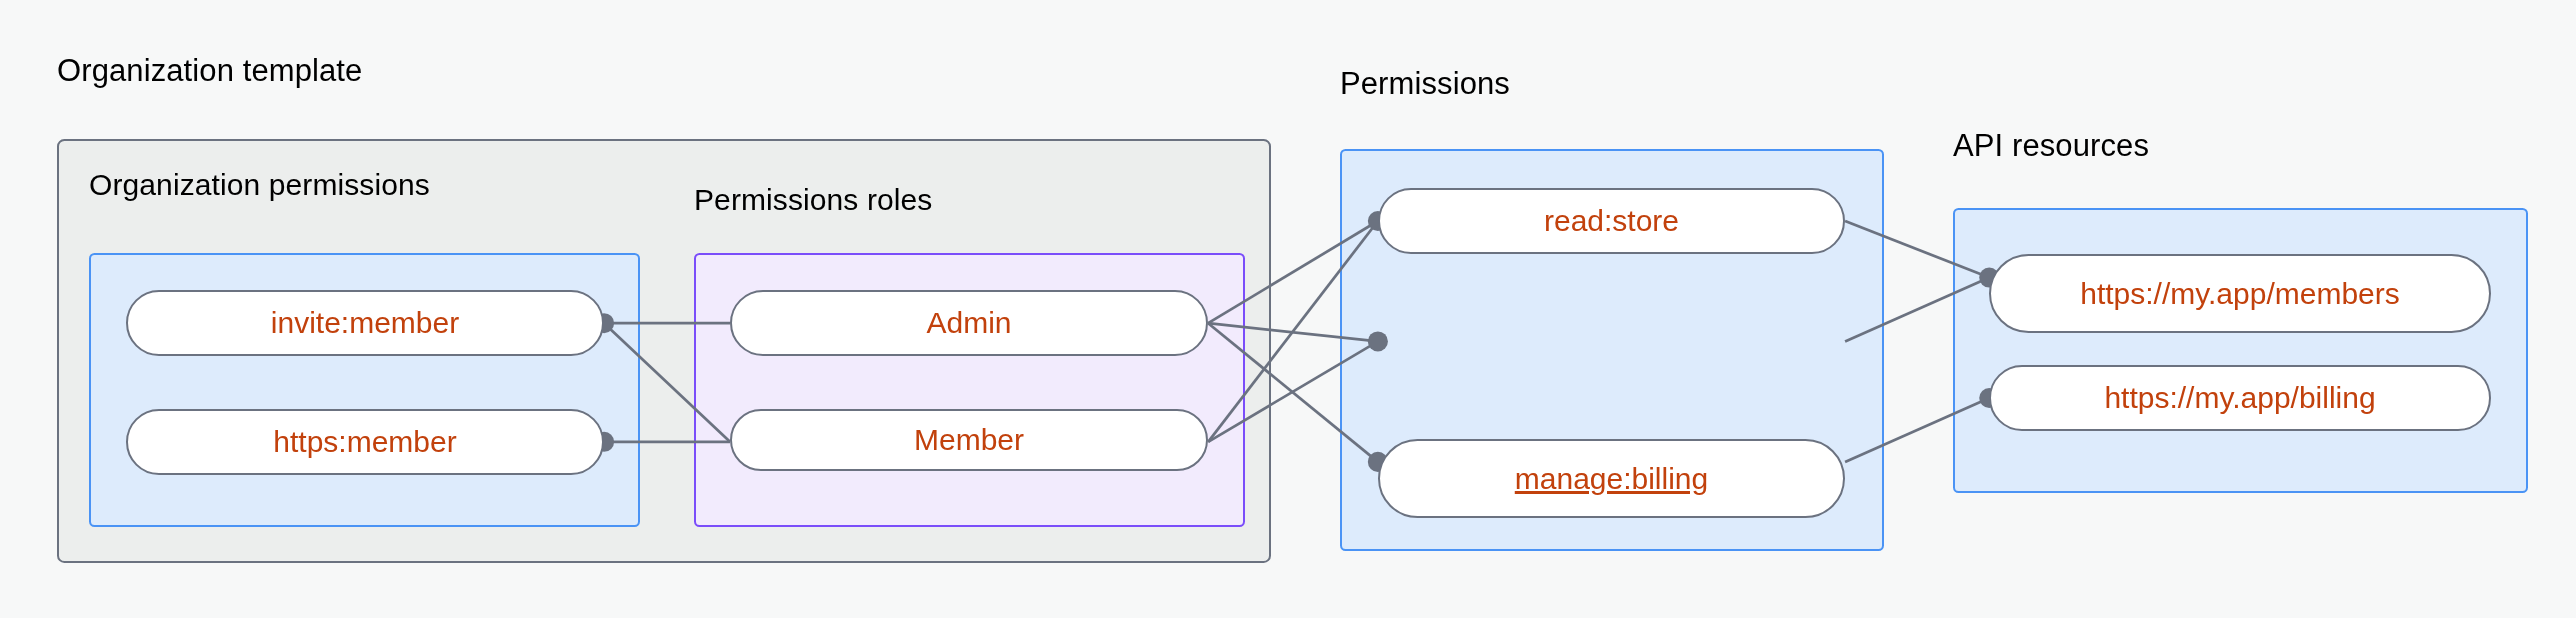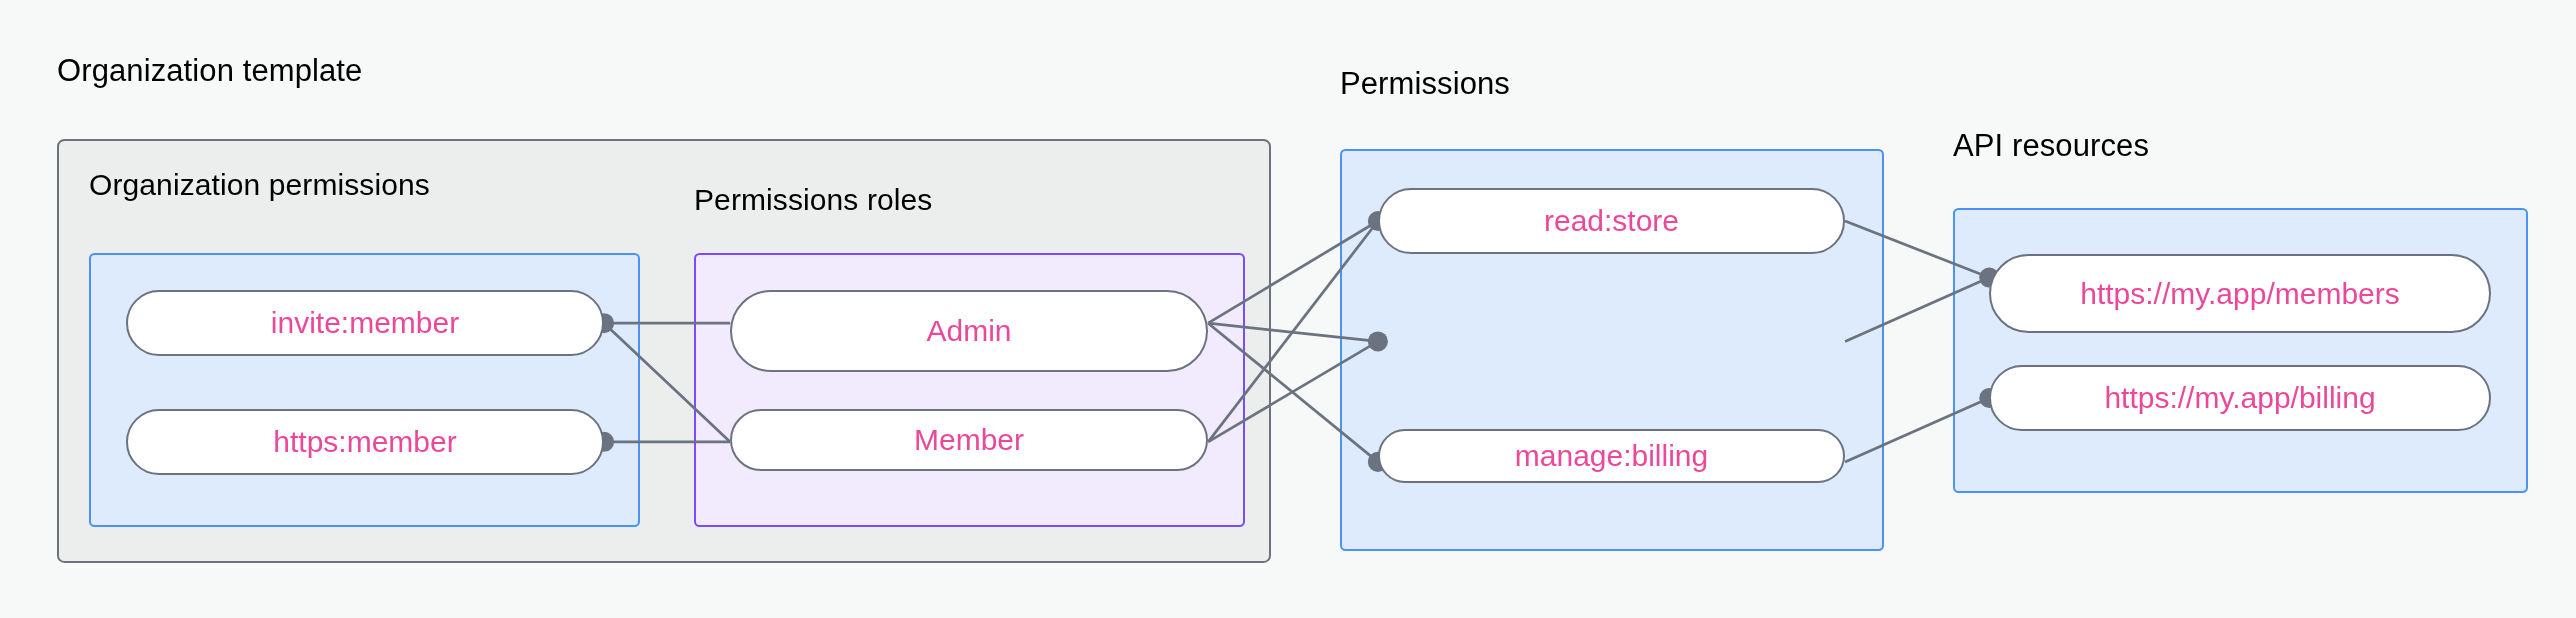--- a/index.html
+++ b/index.html
@@ -55,21 +55,21 @@
   .pill {
     position: absolute;
     box-sizing: border-box;
     background: #ffffff;
     border: 2.7px solid #6b7280;
     border-radius: 912px;
     display: flex;
     align-items: center;
     justify-content: center;
     font-size: 30px;
-    color: #ec4899;
+    color: #c2410c;
     white-space: nowrap;
     z-index: 3;
   }
 
   
   #edges {
     position: absolute;
     left: 0;
     top: 0;
     width: 2576px;
@@ -94,32 +94,32 @@
   <div class="inner-box box-blue" style="left:89px; top:253px; width:551px; height:274px;"></div>
 
   <div class="pill" style="left:126px; top:290px; width:478px; height:66px;">invite:member</div>
 
   <div class="pill" style="left:126px; top:409px; width:478px; height:66px;">https:member</div>
 
   <div class="group-label" style="left:694px; top:185px; font-size:30px;">Permissions roles</div>
 
   <div class="inner-box box-purple" style="left:694px; top:253px; width:551px; height:274px;"></div>
 
-  <div class="pill" style="left:730px; top:290px; width:478px; height:82px;">Admin</div>
+  <div class="pill" style="left:730px; top:290px; width:478px; height:66px;">Admin</div>
 
   <div class="pill" style="left:730px; top:409px; width:478px; height:62px;">Member</div>
 
   <div class="group-label" style="left:1340px; top:68px;">Permissions</div>
 
   <div class="inner-box box-blue" style="left:1340px; top:149px; width:544px; height:402px;"></div>
 
   <div class="pill" style="left:1378px; top:188px; width:467px; height:66px;">read:store</div>
 
 
-  <div class="pill" style="left:1378px; top:429px; width:467px; height:54px;">manage:billing</div>
+  <div class="pill" style="left:1378px; top:439px; width:467px; height:79px;text-decoration:underline;">manage:billing</div>
 
   <div class="group-label" style="left:1953px; top:130px;">API resources</div>
 
   <div class="inner-box box-blue" style="left:1953px; top:208px; width:575px; height:285px;"></div>
 
   <div class="pill" style="left:1989px; top:254px; width:502px; height:79px;">https://my.app/members</div>
 
   <div class="pill" style="left:1989px; top:365px; width:502px; height:66px;text-align:center;">https://my.app/billing</div>
 
   <svg id="edges" viewBox="0 0 2823 678" width="2576" height="619">

